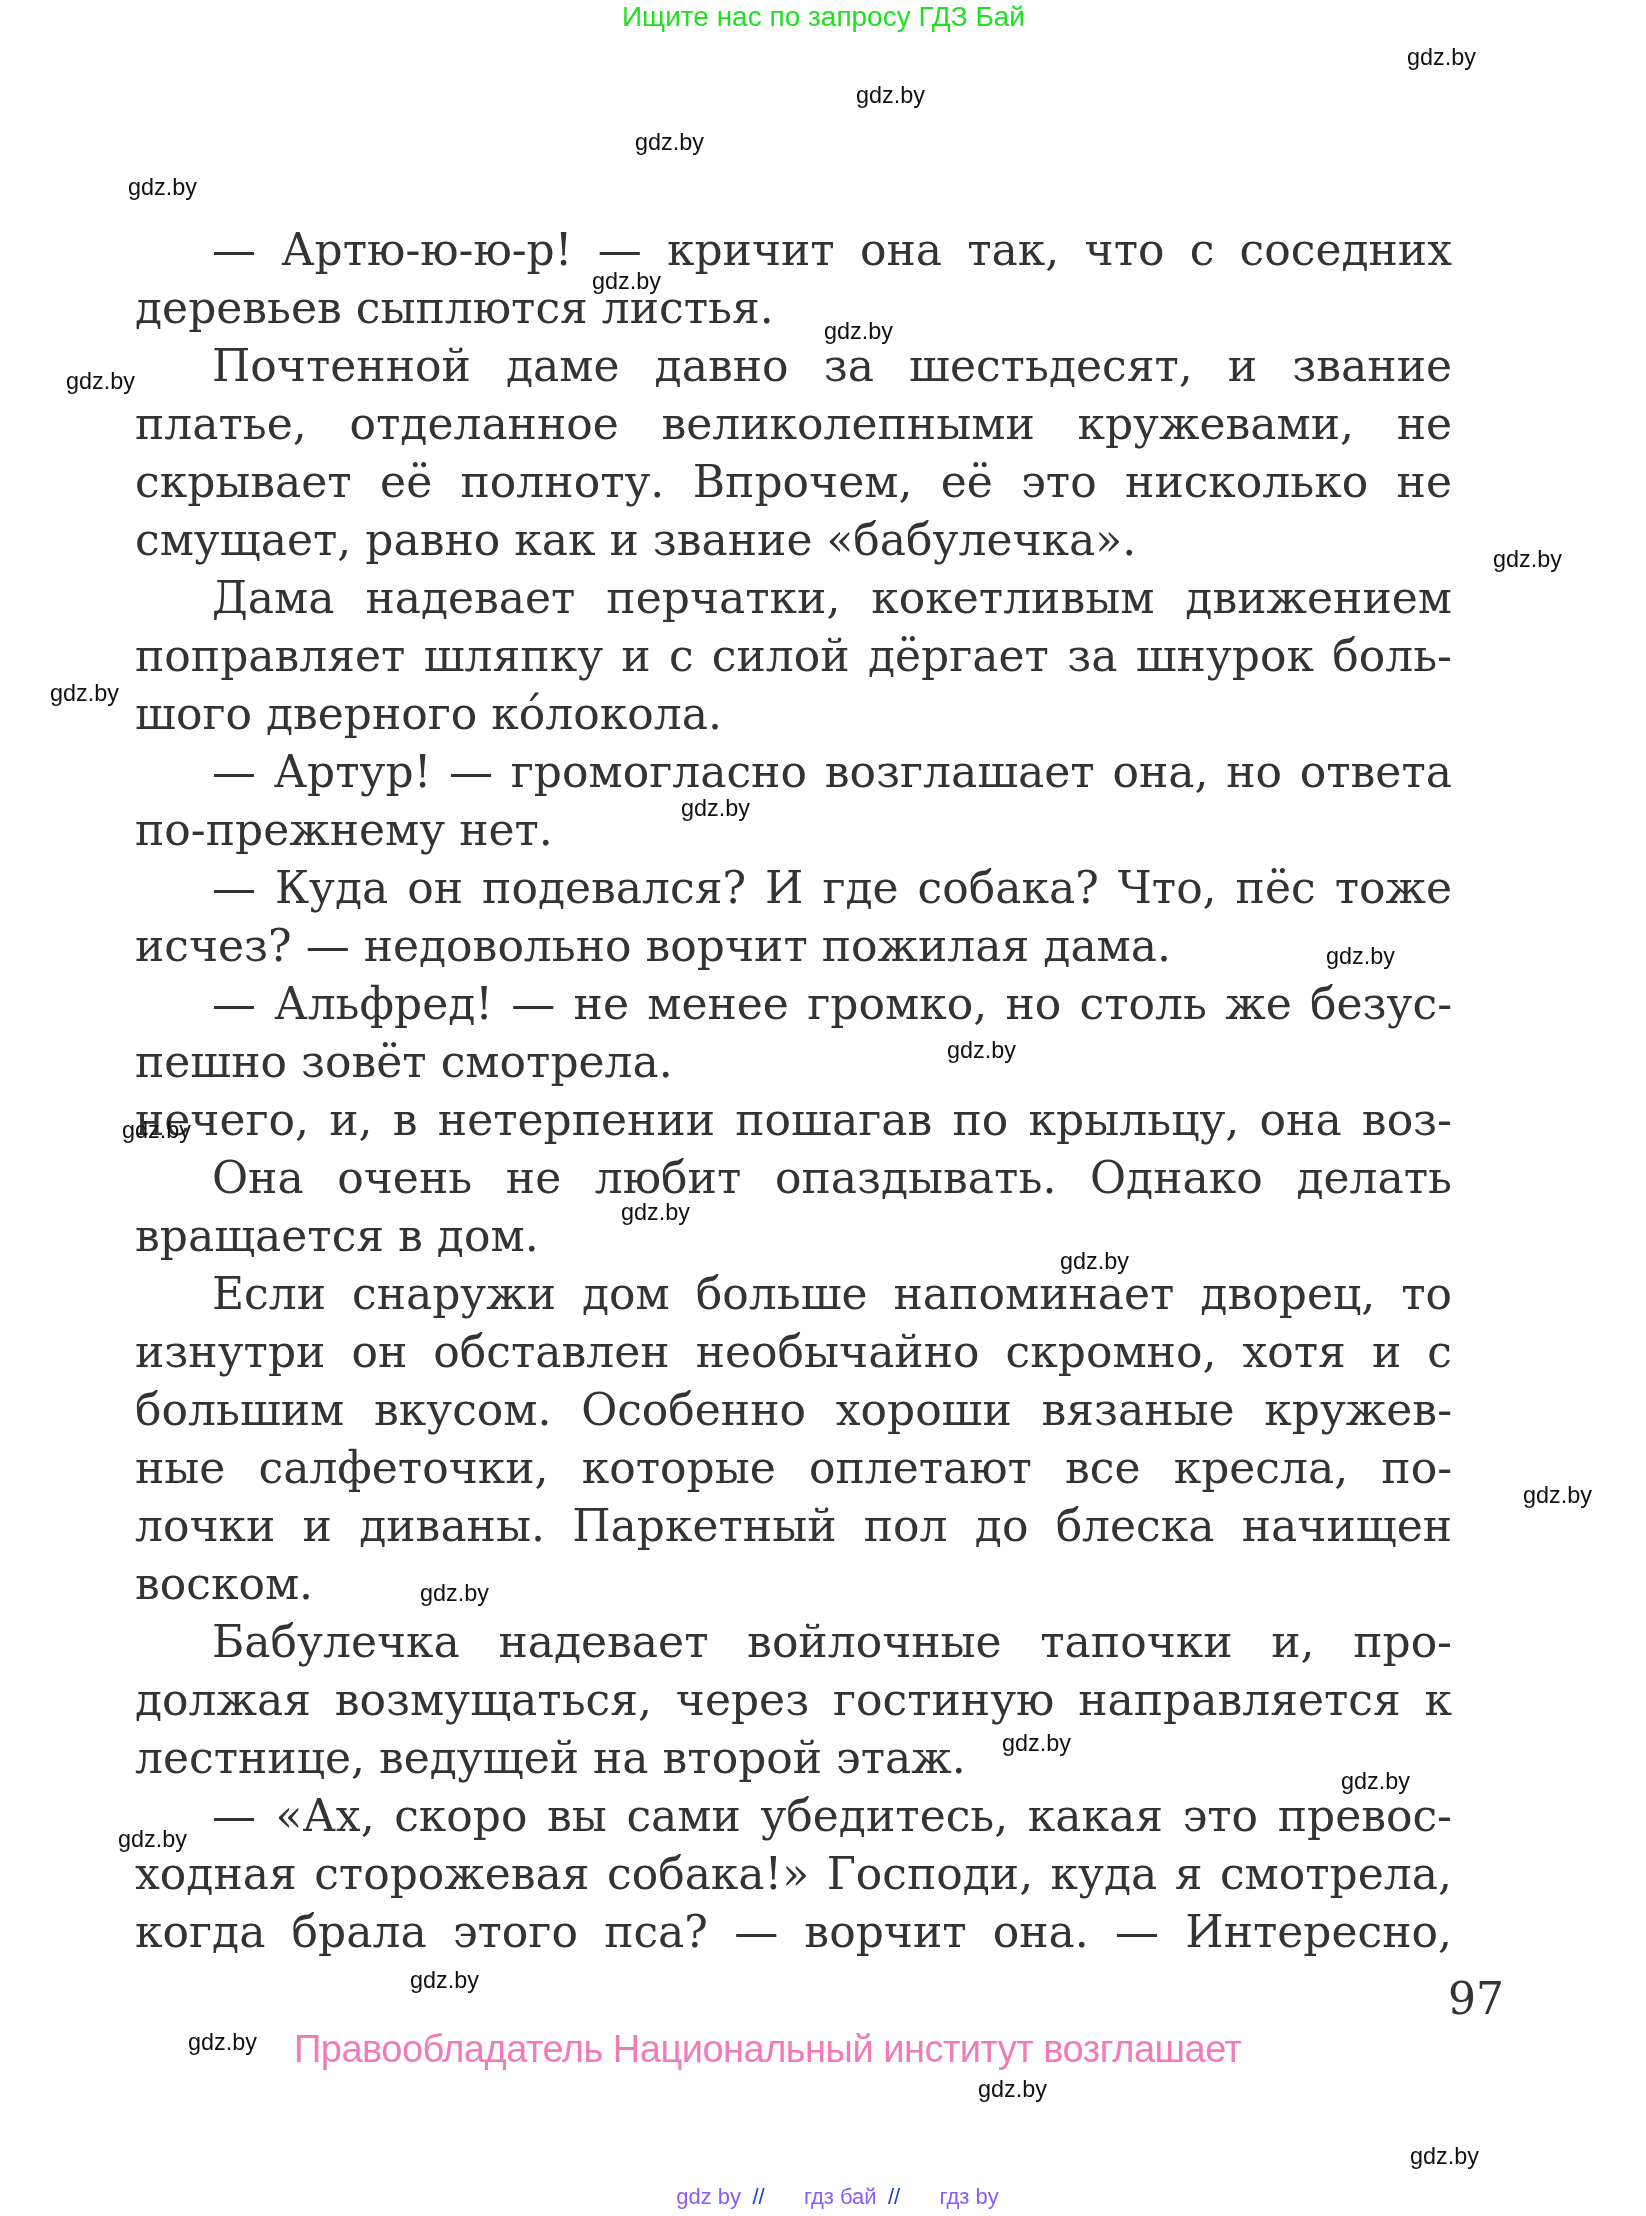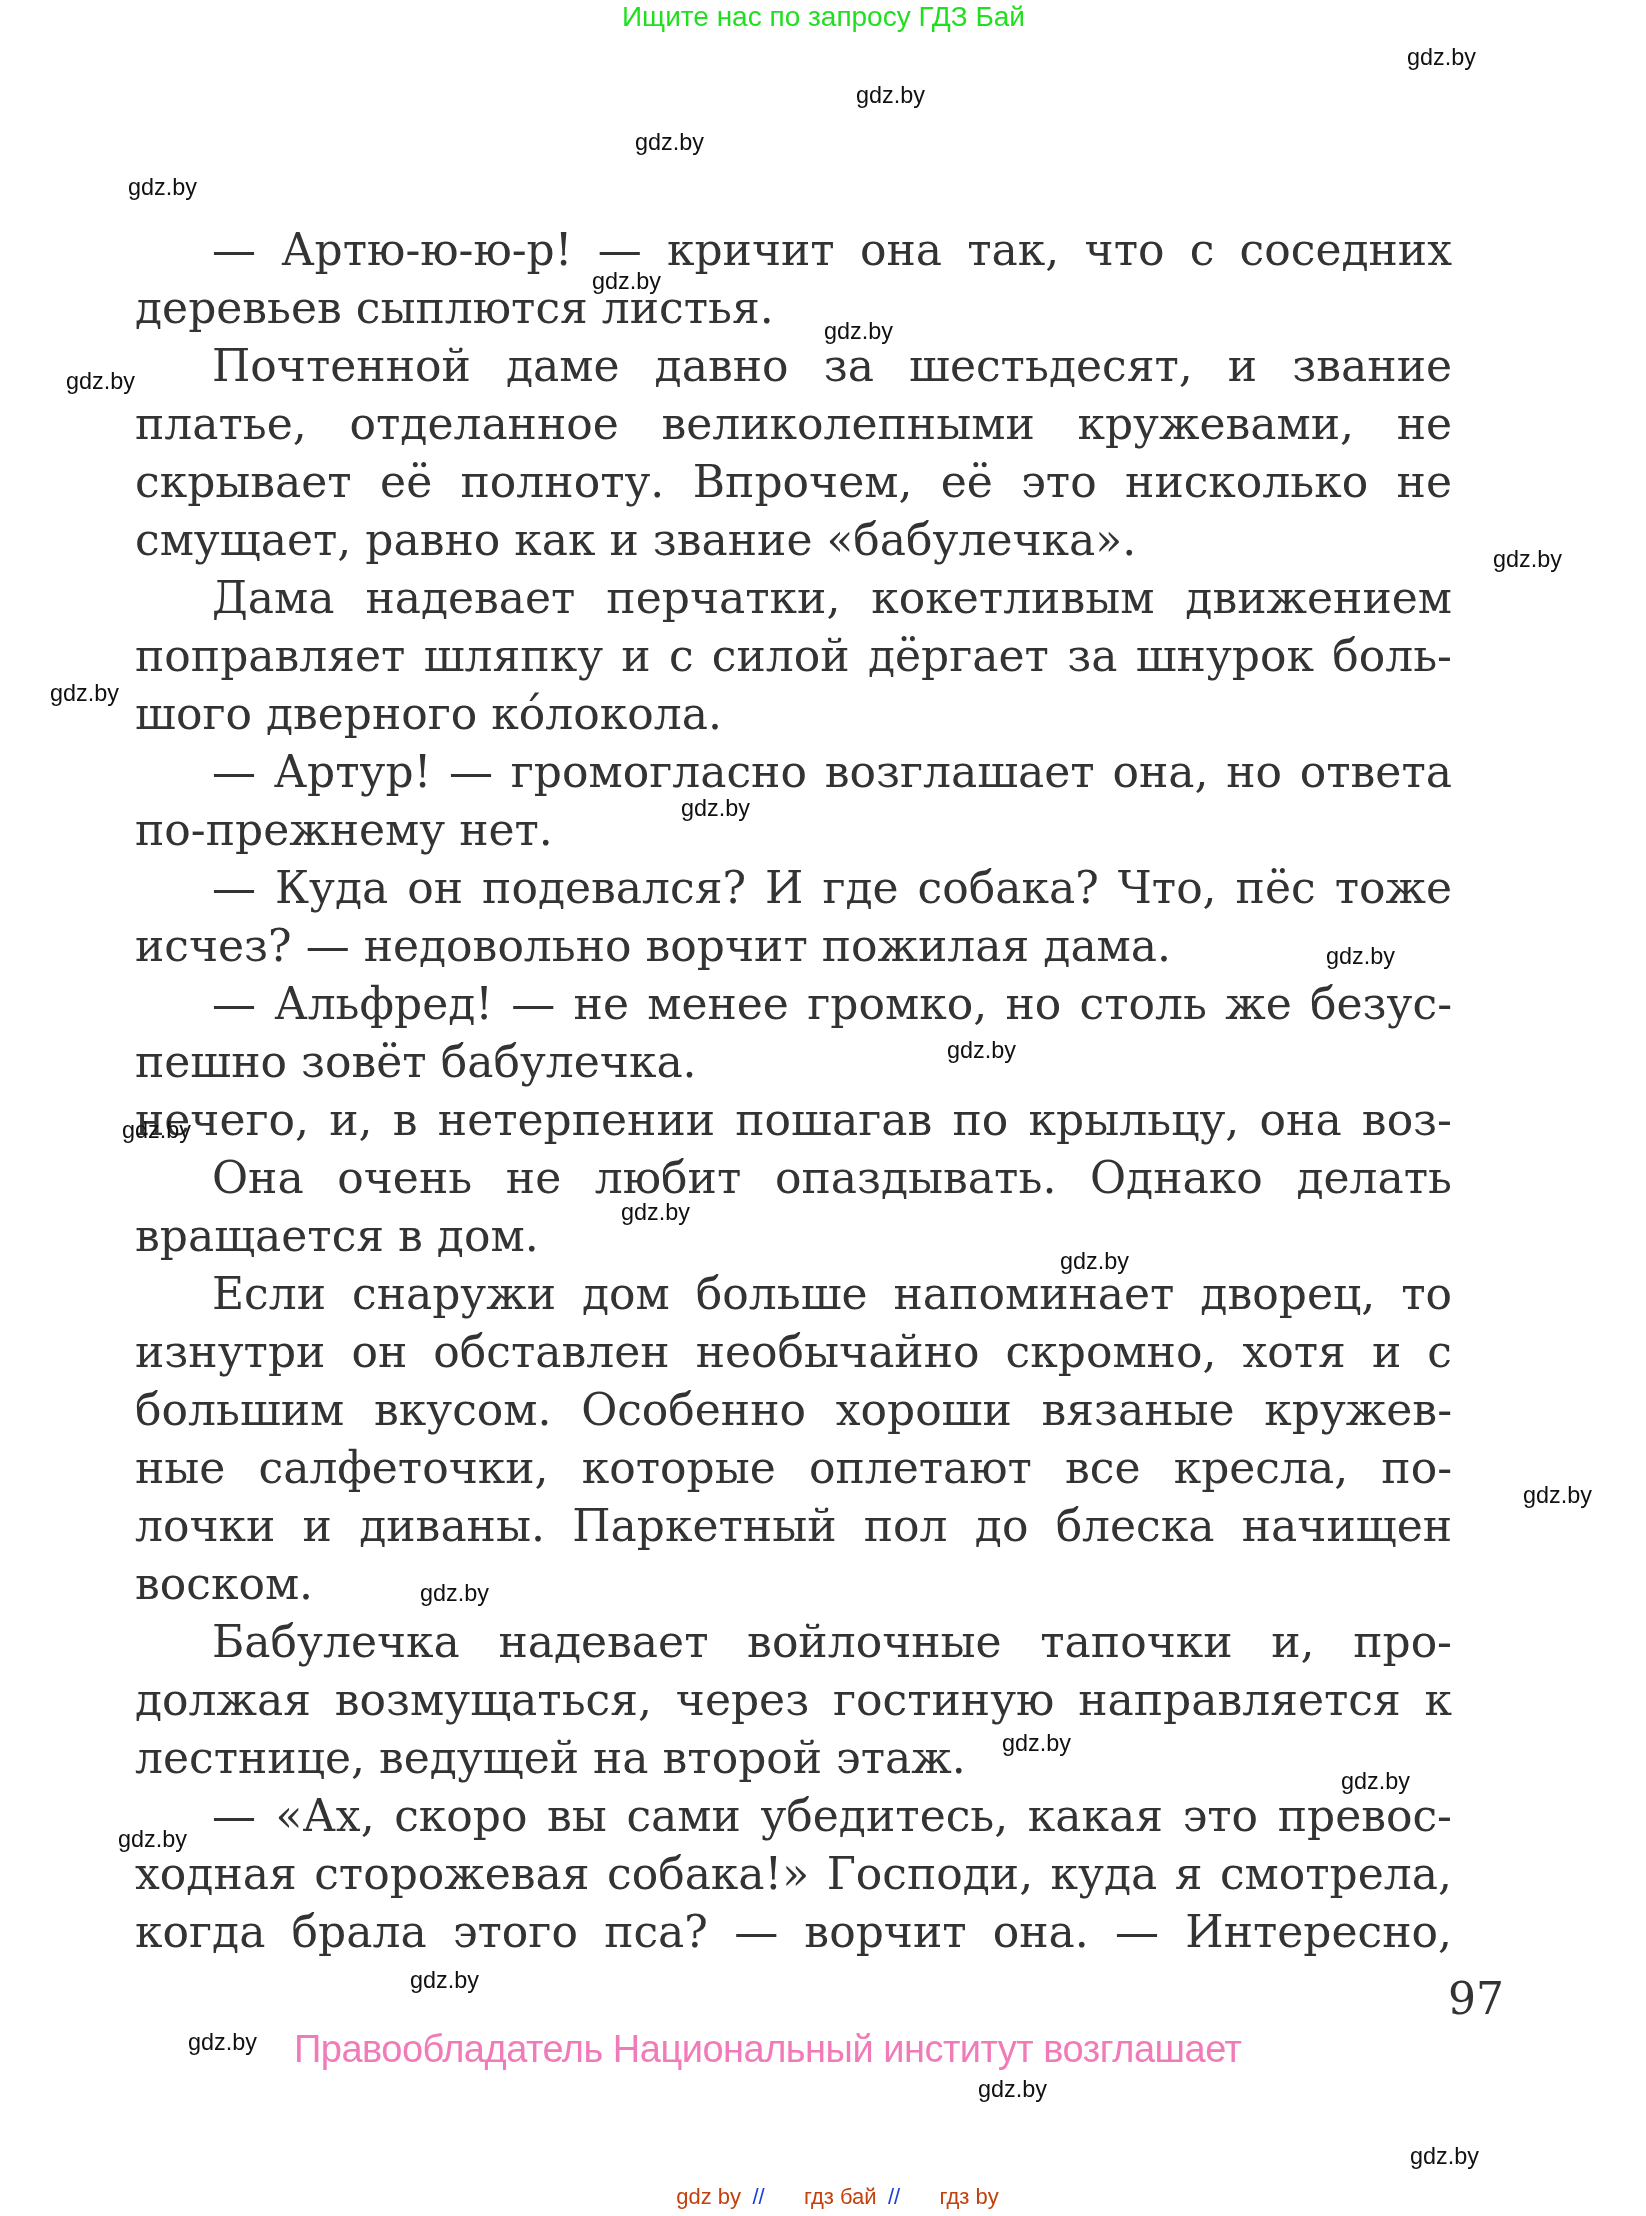--- a/index.html
+++ b/index.html
@@ -80,21 +80,21 @@
     font-family: "Liberation Sans", sans-serif;
     font-size: 22px;
     line-height: 29px;
     color: #1a3fd6;
     white-space: nowrap;
   }
   .footer-links .sep {
     margin: 0 11.3px;
   }
   .footer-links .lnk {
-    color: #c2410c;
+    color: #8b5cf6;
     text-decoration: none;
     cursor: pointer;
     margin-left: 28px;
   }
   .wm {
     position: absolute;
     font-family: "Liberation Sans", sans-serif;
     font-size: 23.4px;
     line-height: 27px;
     color: #111111;
@@ -114,21 +114,21 @@
   <span class="line">скрывает её полноту. Впрочем, её это нисколько не</span>
   <span class="line last">смущает, равно как и звание «бабулечка».</span>
   <span class="line indent">Дама надевает перчатки, кокетливым движением</span>
   <span class="line">поправляет шляпку и с силой дёргает за шнурок боль-</span>
   <span class="line last">шого дверного ко́локола.</span>
   <span class="line indent">— Артур! — громогласно возглашает она, но ответа</span>
   <span class="line last">по-прежнему нет.</span>
   <span class="line indent">— Куда он подевался? И где собака? Что, пёс тоже</span>
   <span class="line last">исчез? — недовольно ворчит пожилая дама.</span>
   <span class="line indent">— Альфред! — не менее громко, но столь же безус-</span>
-  <span class="line last">пешно зовёт бабулечка.</span>
+  <span class="line last">пешно зовёт смотрела.</span>
   <span class="line">нечего, и, в нетерпении пошагав по крыльцу, она воз-</span>
   <span class="line indent">Она очень не любит опаздывать. Однако делать</span>
   <span class="line last">вращается в дом.</span>
   <span class="line indent">Если снаружи дом больше напоминает дворец, то</span>
   <span class="line">изнутри он обставлен необычайно скромно, хотя и с</span>
   <span class="line">большим вкусом. Особенно хороши вязаные кружев-</span>
   <span class="line">ные салфеточки, которые оплетают все кресла, по-</span>
   <span class="line">лочки и диваны. Паркетный пол до блеска начищен</span>
   <span class="line last">воском.</span>
   <span class="line indent">Бабулечка надевает войлочные тапочки и, про-</span>

